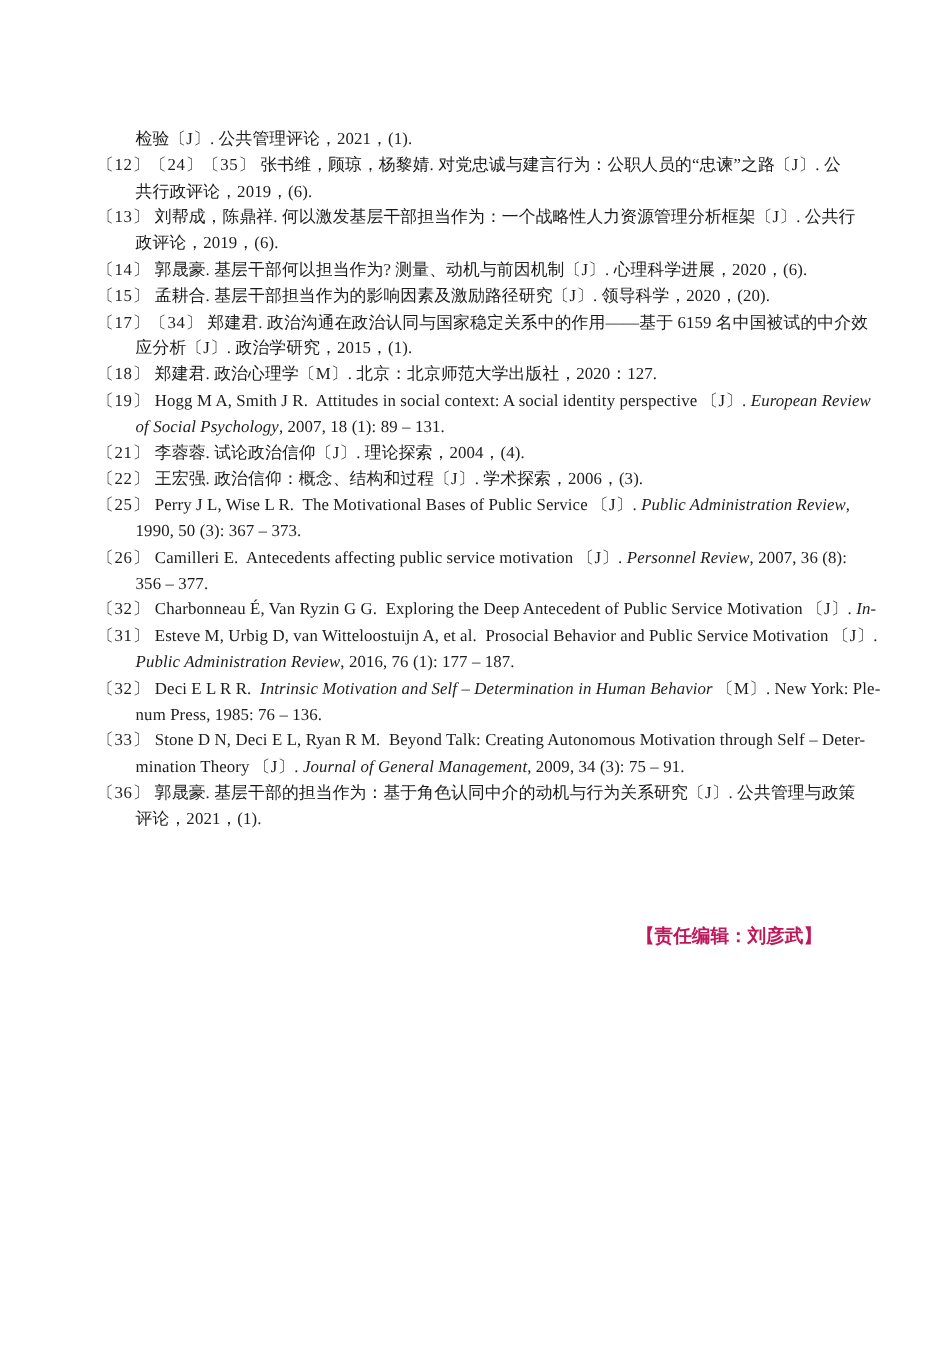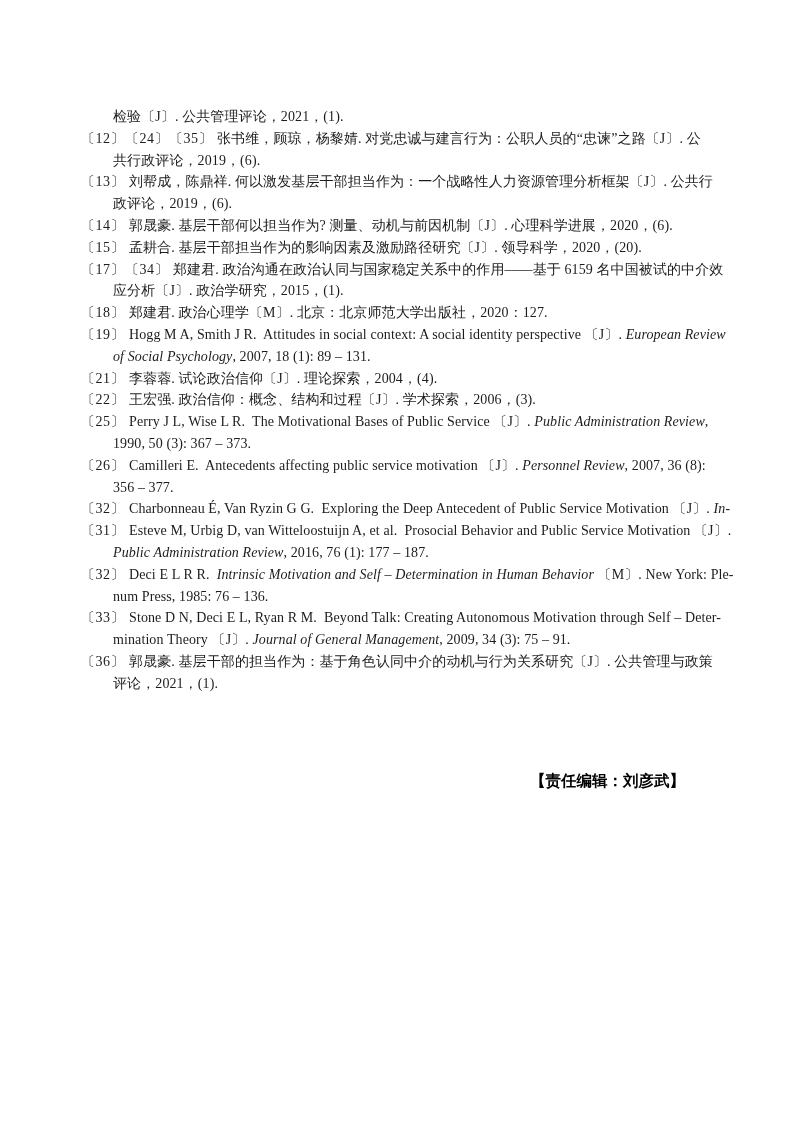--- a/index.html
+++ b/index.html
@@ -39,21 +39,21 @@
     font-style: italic;
   }
   .editor-credit {
     position: absolute;
     top: 770px;
     right: 108px;
     font-family: "Liberation Sans", "DejaVu Sans", sans-serif;
     font-weight: bold;
     font-size: 15.5px;
     line-height: 22px;
-    color: #000000;
+    color: #be185d;
   }
   .page-number {
     position: absolute;
     left: 89px;
     top: 1013px;
     font-size: 13.5px;
     line-height: 20px;
     letter-spacing: 1.5px;
     color: #14532d;
   }

